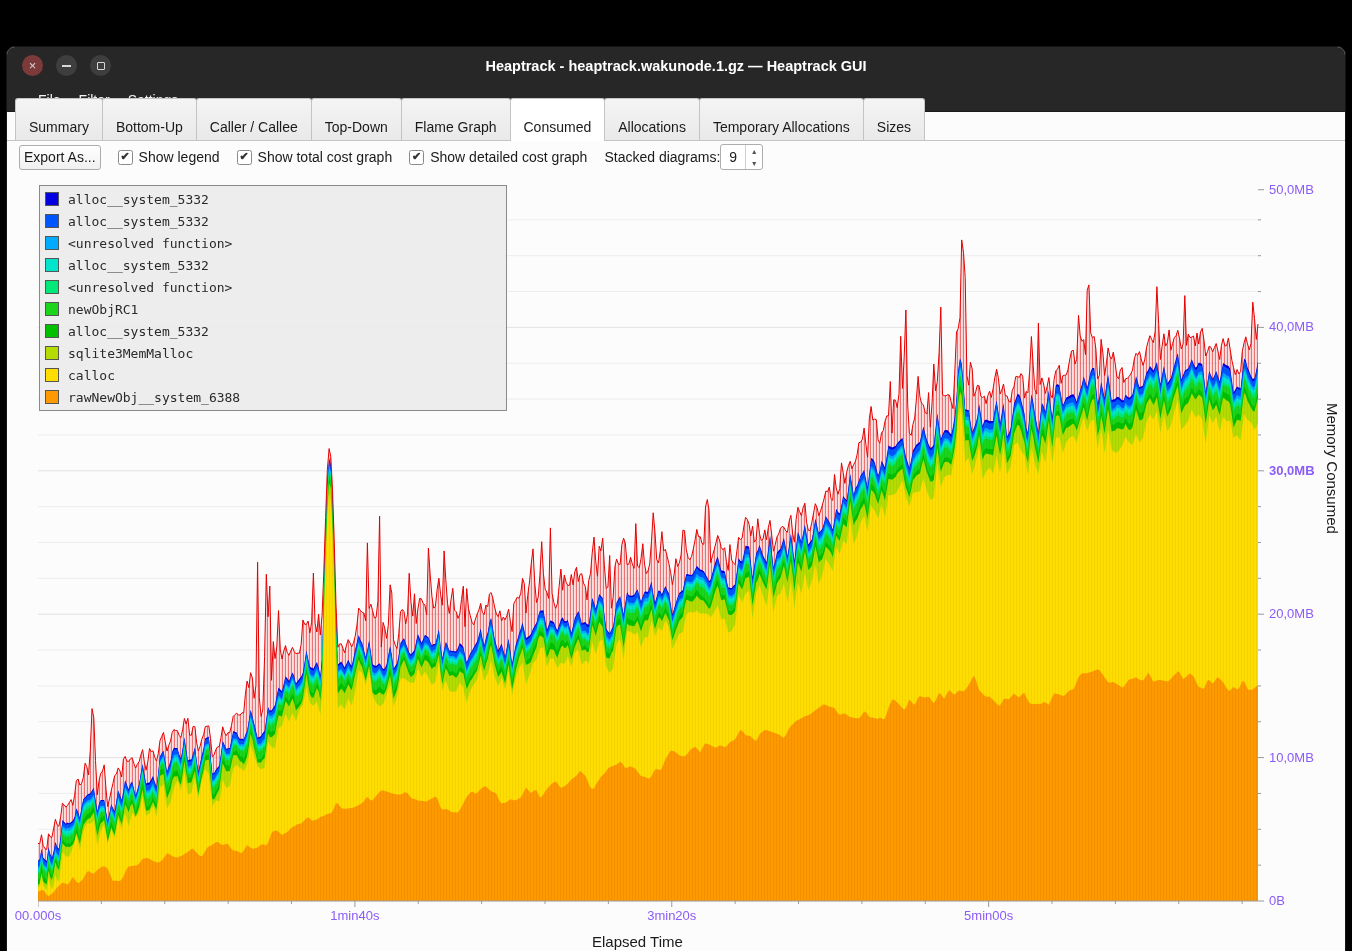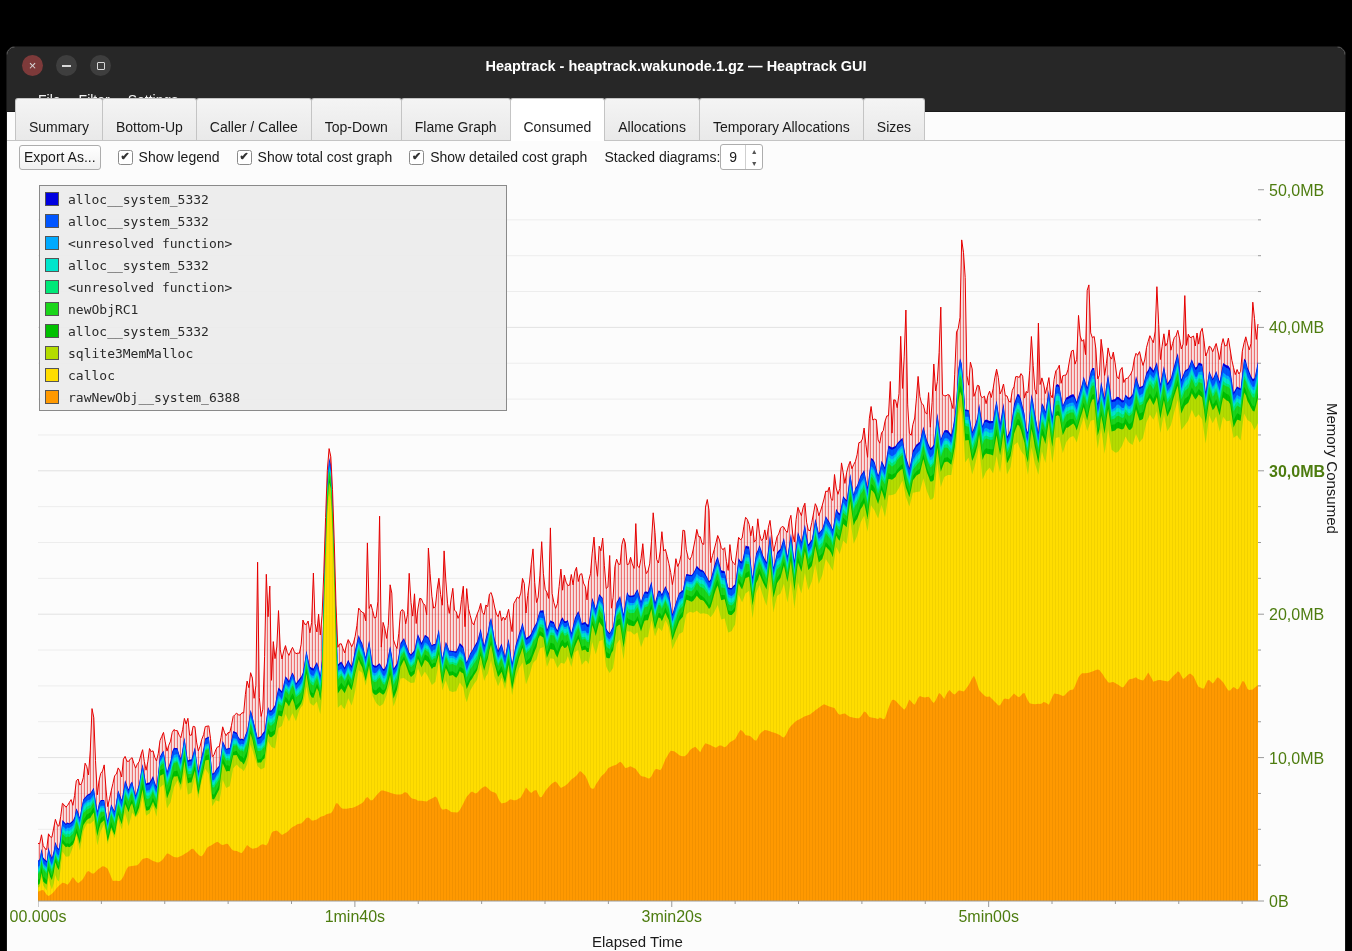--- a/index.html
+++ b/index.html
@@ -42,21 +42,21 @@
   .spin{display:flex;border:1px solid #adadad;border-radius:3px;background:#fff;height:24px;align-items:stretch;overflow:hidden;}
   .spin .val{padding:0 8px;display:flex;align-items:center;font-size:14px;}
   .spin .arrows{display:flex;flex-direction:column;border-left:1px solid #cfcfcf;width:16px;}
   .spin .arrow{flex:1;display:flex;align-items:center;justify-content:center;font-size:7px;color:#555;}
   
   .chart{position:absolute;left:0;top:126px;right:0;bottom:0;background:#fcfcfc;}
   .plot{position:absolute;left:31px;top:11px;}
   .axis-label-x{position:absolute;font-size:15px;color:#1a1a1a;}
   .axis-label-y{position:absolute;right:4px;top:230px;font-size:15px;color:#1a1a1a;
                 writing-mode:vertical-rl;}
-  .ticklabel{position:absolute;font-size:16px;color:#4d7c0f;white-space:nowrap;}
+  .ticklabel{position:absolute;font-size:13px;color:#8b5cf6;white-space:nowrap;}
   
   .legend{position:absolute;left:32px;top:12px;width:468px;background:rgba(236,236,236,0.92);
           border:1px solid #8a8a8a;font-family:"DejaVu Sans Mono",monospace;font-size:13px;color:#2a2a2a;
           padding:2px 0;box-sizing:border-box;}
   .legend-row{display:flex;align-items:center;height:22px;padding:0 5px;position:relative;}
   .legend-row .sw{width:14px;height:14px;border:1px solid #555;box-sizing:border-box;margin-right:9px;flex:0 0 auto;}
   .legend-row.titlerow .txt{position:absolute;left:0;right:0;text-align:center;}
 </style>
 </head>
 <body>

